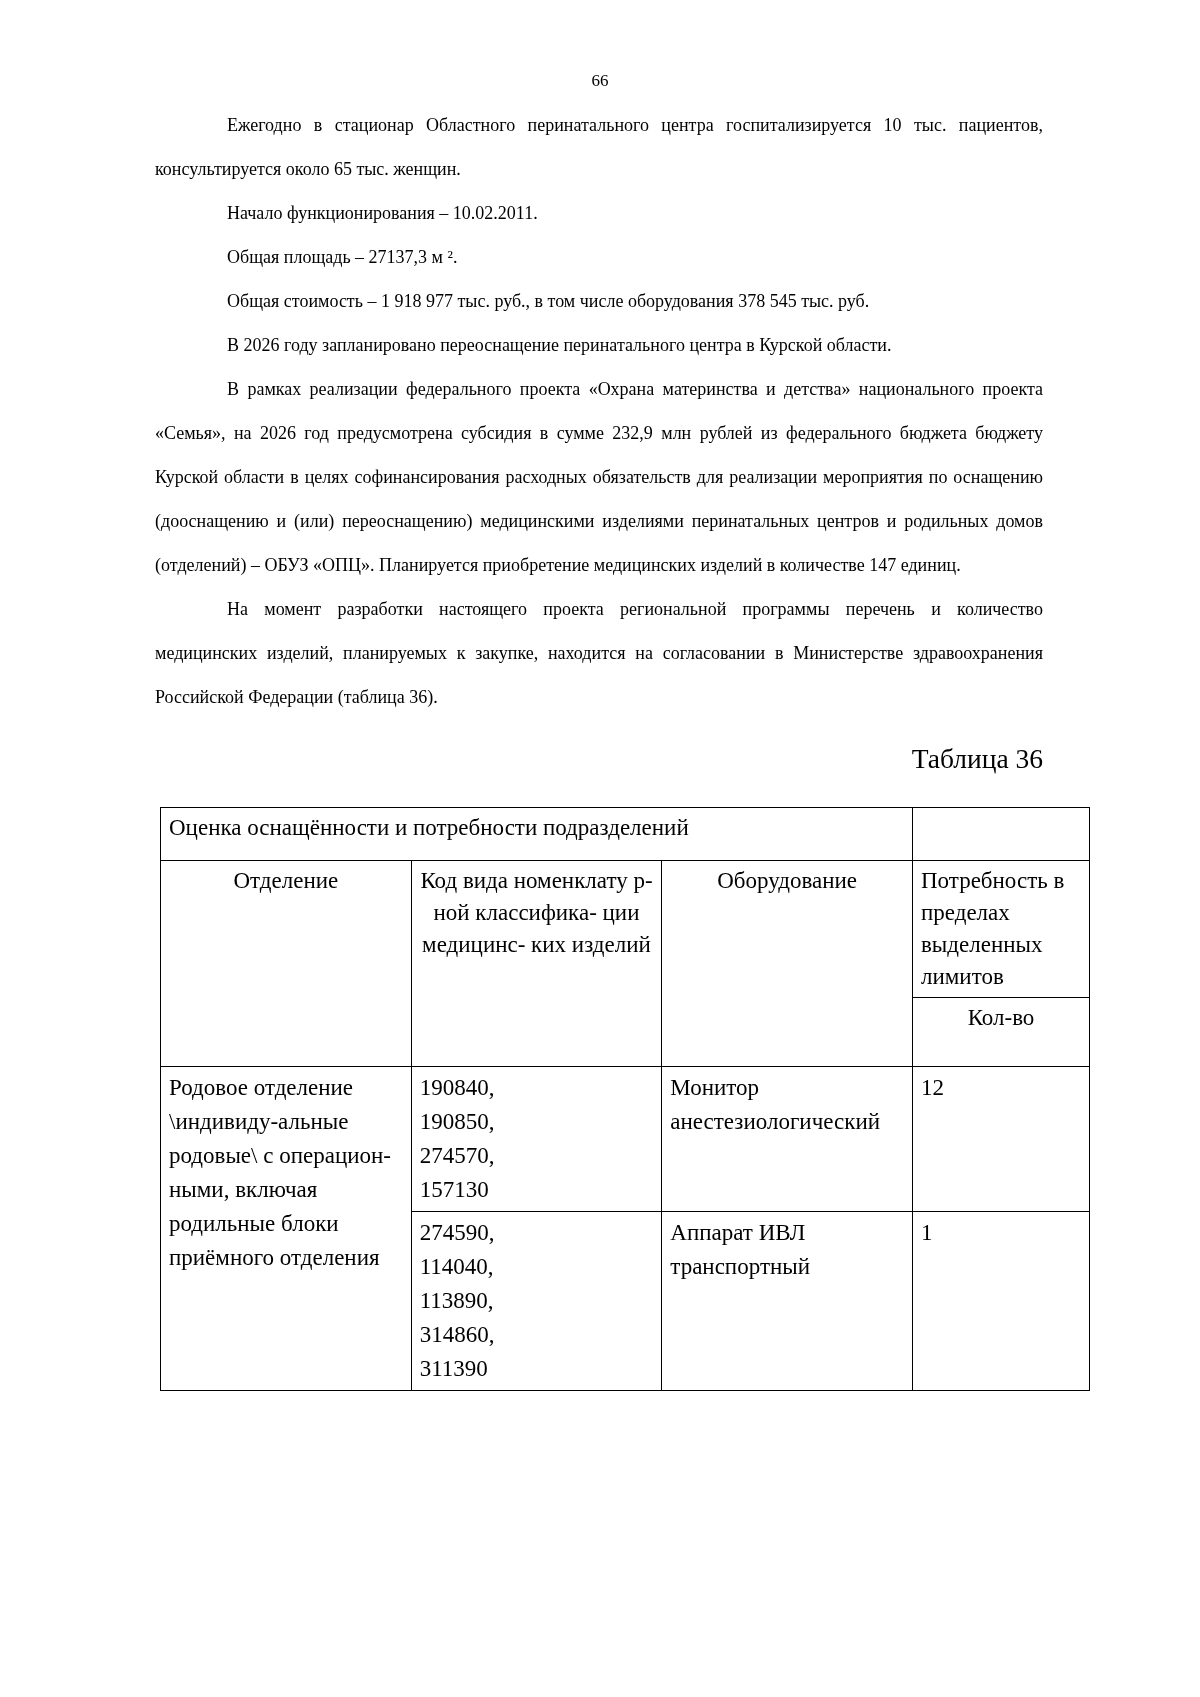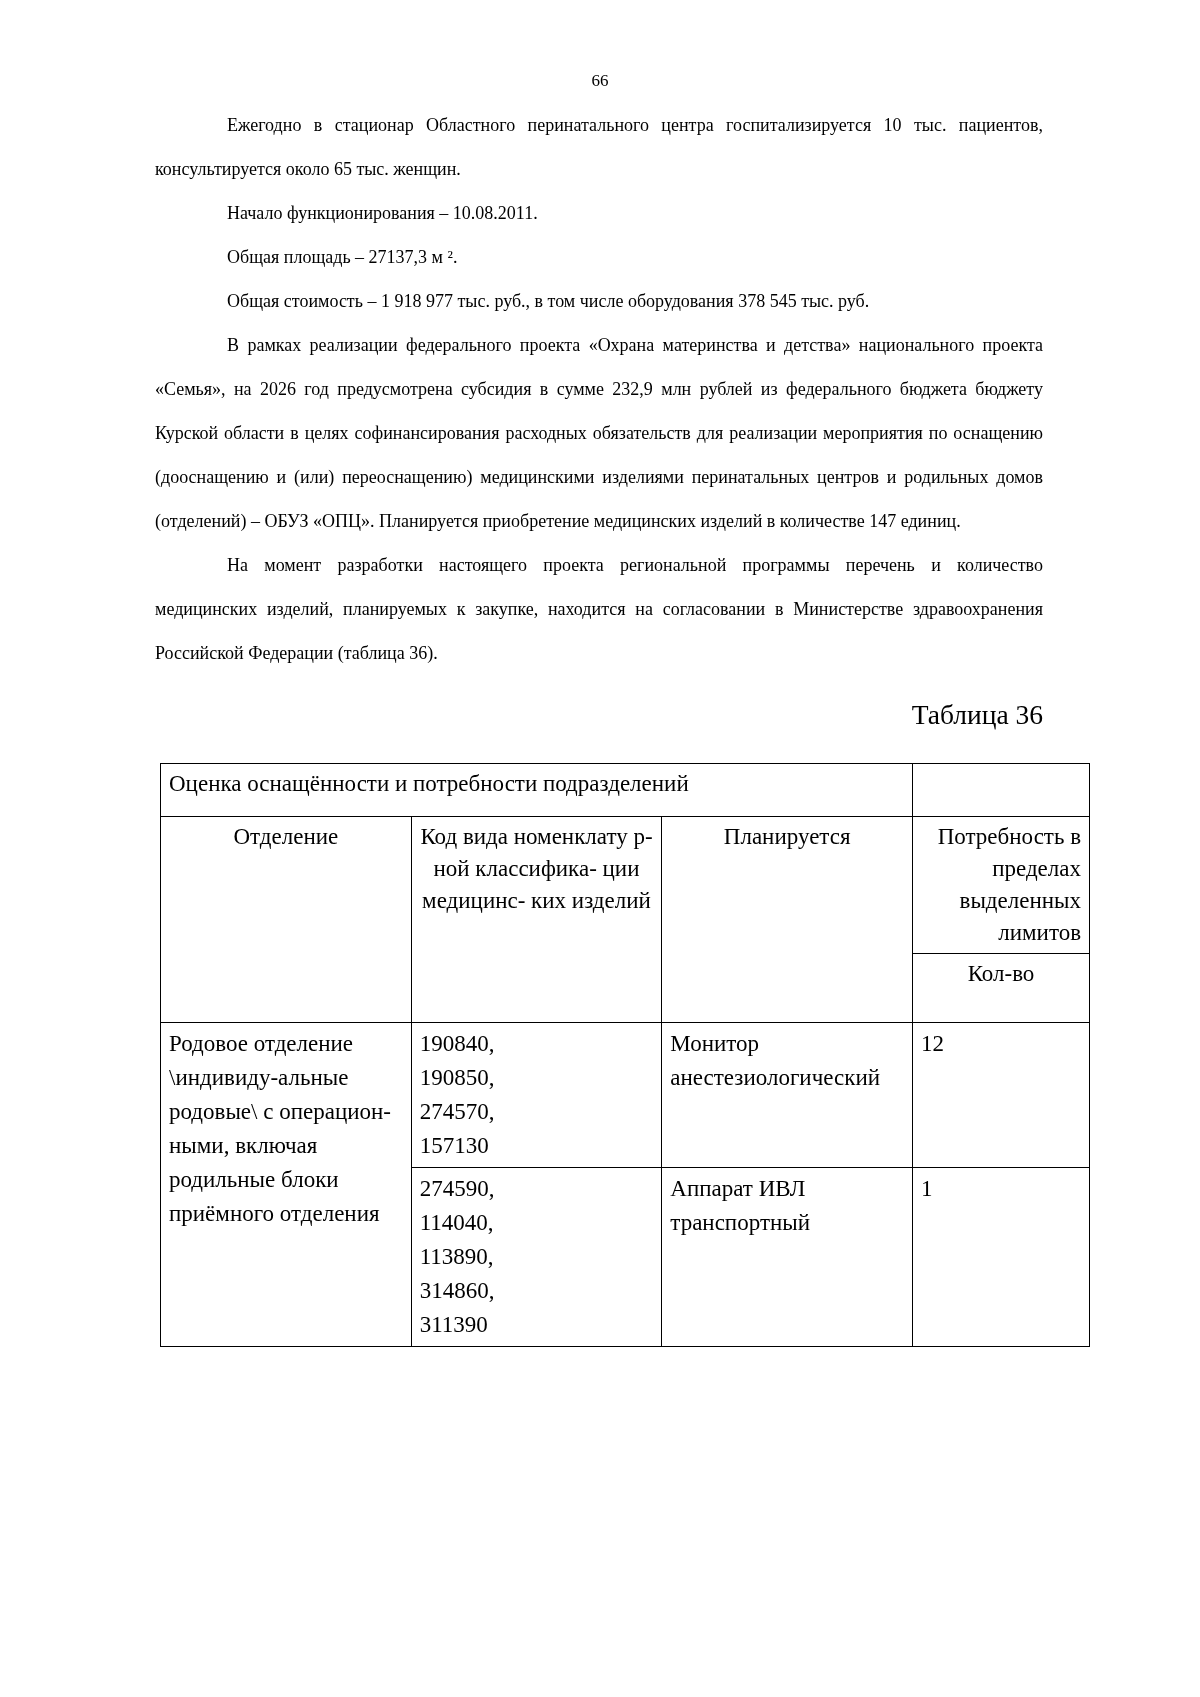--- a/index.html
+++ b/index.html
@@ -90,21 +90,21 @@
   td.hdr-code {
     text-align: center;
     vertical-align: top;
     padding-top: 6px;
   }
   td.hdr-equip {
     text-align: center;
     vertical-align: middle;
   }
   td.hdr-need {
-    text-align: right;
+    text-align: left;
     vertical-align: middle;
     border-radius: 23px;
   }
   td.hdr-kolvo {
     text-align: center;
     vertical-align: middle;
     height: 60px;
     margin-top: 32px;
   }
   td.body-cell {
@@ -116,38 +116,39 @@
 </head>
 <body>
 
 <div class="page">
 
   <div class="page-number">66</div>
 
   <div class="content">
 
     <p class="para">Ежегодно в стационар Областного перинатального центра госпитализируется 10 тыс. пациентов, консультируется около 65 тыс. женщин.</p>
-    <p class="para">Начало функционирования – 10.08.2011.</p>
+    <p class="para">Начало функционирования – 10.02.2011.</p>
     <p class="para">Общая площадь – 27137,3 м ².</p>
     <p class="para">Общая стоимость – 1 918 977 тыс. руб., в том числе оборудования 378 545 тыс. руб.</p>
+    <p class="para">В 2026 году запланировано переоснащение перинатального центра в Курской области.</p>
     <p class="para">В рамках реализации федерального проекта «Охрана материнства и детства» национального проекта «Семья», на 2026 год предусмотрена субсидия в сумме 232,9 млн рублей из федерального бюджета бюджету Курской области в целях софинансирования расходных обязательств для реализации мероприятия по оснащению (дооснащению и (или) переоснащению) медицинскими изделиями перинатальных центров и родильных домов (отделений) – ОБУЗ «ОПЦ». Планируется приобретение медицинских изделий в количестве 147 единиц.</p>
     <p class="para">На момент разработки настоящего проекта региональной программы перечень и количество медицинских изделий, планируемых к закупке, находится на согласовании в Министерстве здравоохранения Российской Федерации (таблица 36).</p>
 
     <div class="table-caption">Таблица 36</div>
 
     <table class="t36">
       <tbody>
         <tr>
           <td class="title-cell" colspan="3">Оценка оснащённости и потребности подразделений</td>
           <td class="c-qty blank-top"></td>
         </tr>
         <tr>
           <td class="c-dep hdr-dep" rowspan="2">Отделение</td>
           <td class="c-code hdr-code" rowspan="2">Код вида номенклату р-ной классифика- ции медицинс- ких изделий</td>
-          <td class="c-equip hdr-equip" rowspan="2">Планируется</td>
+          <td class="c-equip hdr-equip" rowspan="2">Оборудование</td>
           <td class="c-qty hdr-need">Потребность в пределах выделенных лимитов</td>
         </tr>
         <tr>
           <td class="c-qty hdr-kolvo">Кол-во</td>
         </tr>
 
         <tr>
           <td class="c-dep body-cell" rowspan="3">Родовое отделение \индивиду-альные родовые\ с операцион-ными, включая родильные блоки приёмного отделения</td>
           <td class="c-code body-cell nowrap-lines">190840,
 190850,

